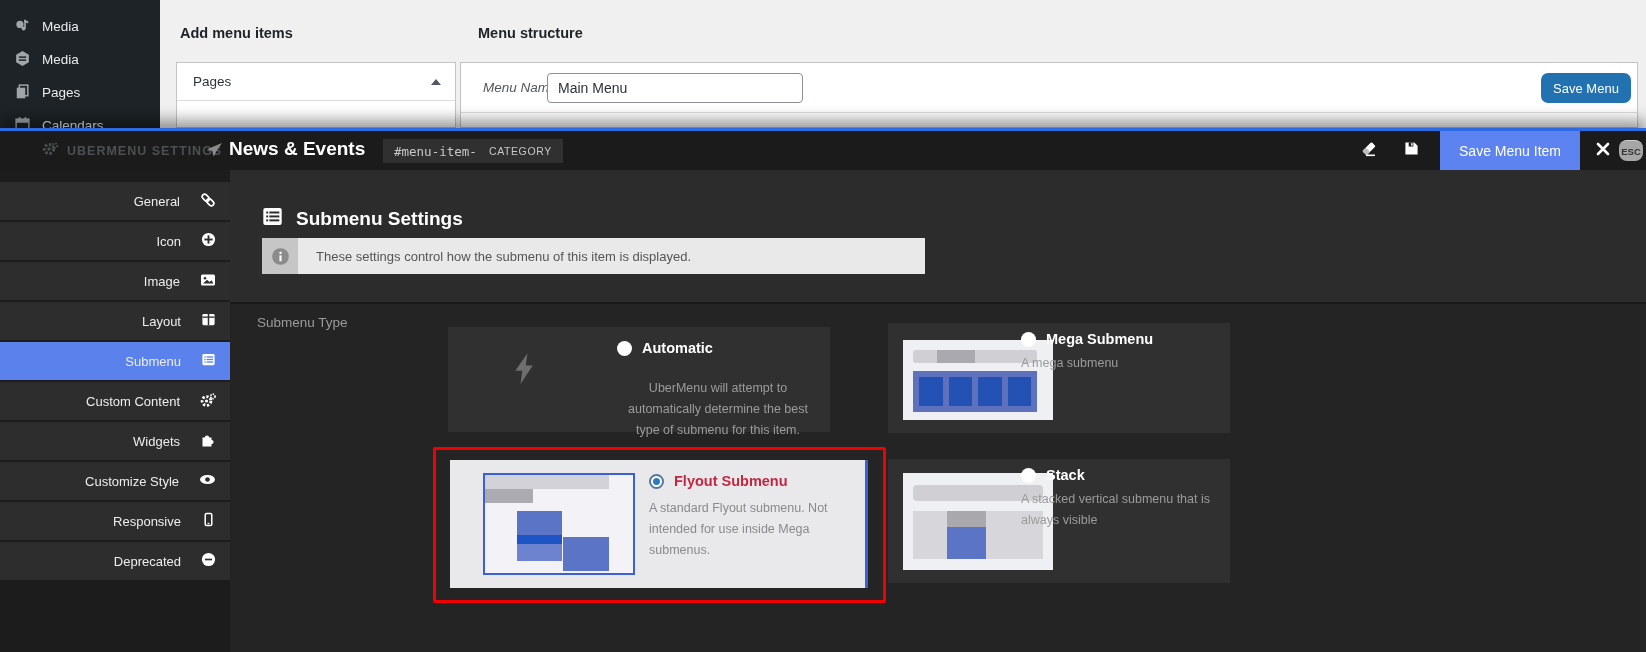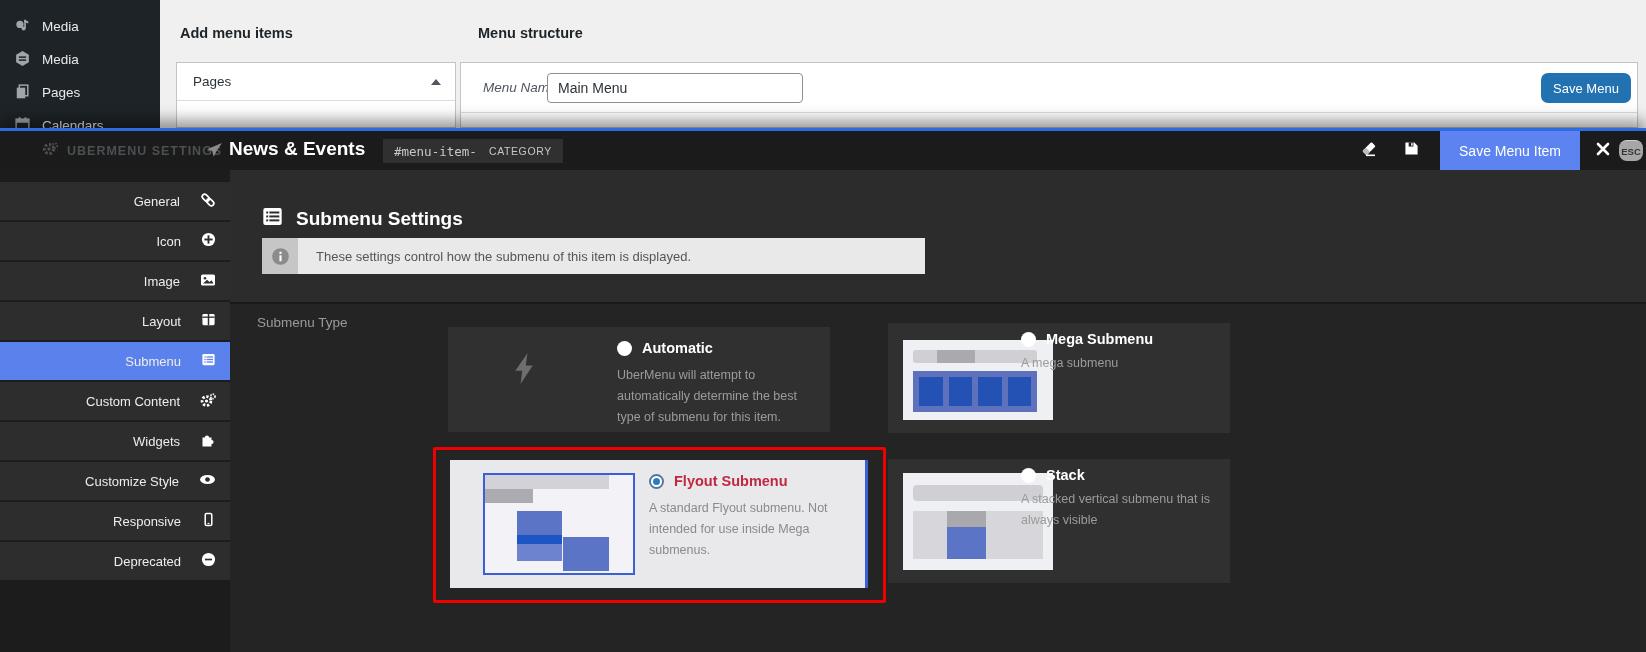--- a/index.html
+++ b/index.html
@@ -291,21 +291,21 @@
       <div class="f-label">Submenu Type</div>
 
       <div class="card" style="left:218px;top:157px;width:382px;height:105px;">
         <span class="abs" style="left:62px;top:25px;"><svg width="28" height="34" viewBox="0 0 16 18">
               <path d="M10 0 L3 10 L7 10 L6 17.5 L13 7 L9 7 Z" fill="#6e6e6e"></path>
             </svg></span>
         <div class="trow abs" style="left:169px;top:13px;">
           <span class="radio"></span>
           <span class="opt-title">Automatic</span>
         </div>
-        <div class="opt-desc abs" style="left:169px;top:38px;width:202px;">UberMenu will attempt to automatically determine the best type of submenu for this item.</div>
+        <div class="opt-desc abs" style="left:169px;top:51px;width:202px;text-align:center;">UberMenu will attempt to automatically determine the best type of submenu for this item.</div>
       </div>
 
       <div class="card" style="left:658px;top:153px;width:342px;height:110px;">
         <div class="thumb" style="left:15px;top:17px;width:150px;height:80px;">
           <div class="bar" style="left:10px;top:10px;width:124px;height:13px;"></div>
           <div class="seg" style="left:34px;top:10px;width:38px;height:13px;"></div>
           <div class="blue-band" style="left:10px;top:31px;width:124px;height:41px;">
               <i></i>
               <i></i>
               <i></i>

